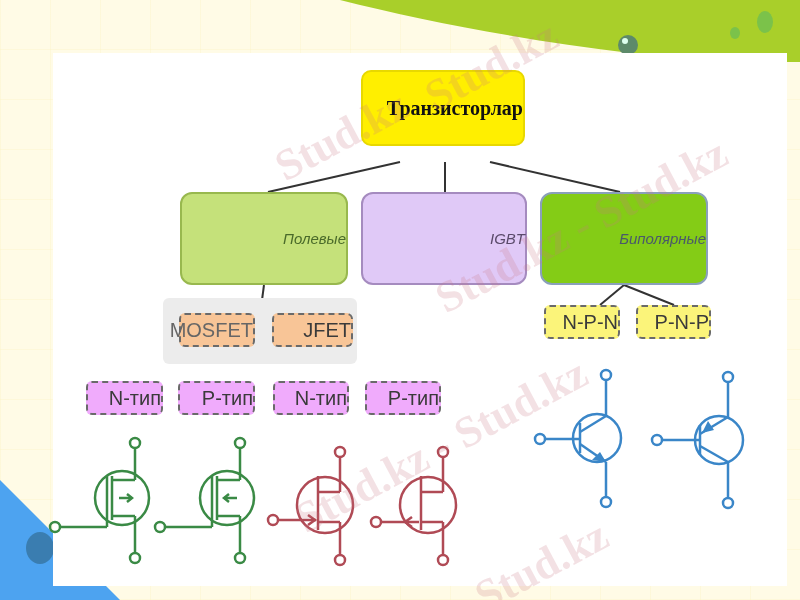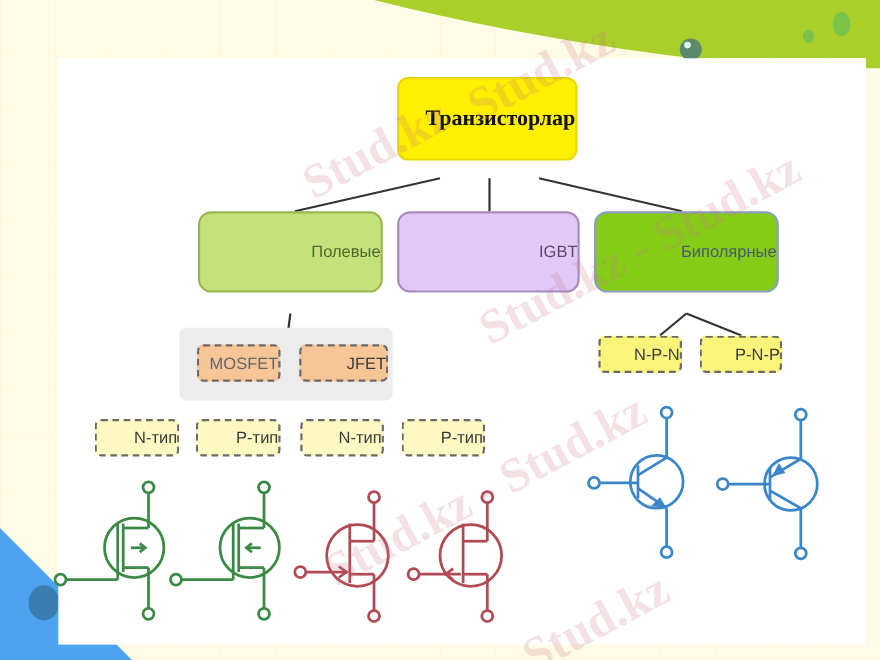--- a/index.html
+++ b/index.html
@@ -7,29 +7,29 @@
   .bg-grid{position:absolute;inset:0;background:
      repeating-linear-gradient(90deg, rgba(250,240,180,0.25) 0 1px, transparent 1px 50px),
      repeating-linear-gradient(0deg, rgba(250,240,180,0.25) 0 1px, transparent 1px 50px), #fffbe6;}
   .green-swoosh{position:absolute;left:0;top:0;width:800px;height:70px;}
   .blue-swoosh{position:absolute;left:0;top:0;width:800px;height:600px;}
   .panel{position:absolute;left:53px;top:53px;width:734px;height:533px;background:#ffffff;}
   .stage{position:absolute;left:0;top:0;width:800px;height:600px;}
   .node{position:absolute;display:flex;align-items:center;justify-content:flex-end;box-sizing:border-box;}
   .root{left:361px;top:70px;width:164px;height:76px;background:#ffef00;border:2px solid #e8d800;border-radius:10px;
         font-family:"Liberation Serif",serif;font-weight:bold;font-size:20px;color:#111;}
-  .cat{top:192px;height:74px;border-radius:12px;font-size:15px;color:#555;}
+  .cat{top:192px;height:93px;border-radius:12px;font-size:15px;color:#555;font-style:italic;}
   .cat-pol{left:180px;width:168px;background:#c5e17a;border:2px solid #98b84e;color:#4a6a2a;}
   .cat-igbt{left:361px;width:166px;background:#e0c9f7;border:2px solid #a58bbf;color:#5a4a6a;}
   .cat-bip{left:540px;width:168px;background:#84cc16;border:2px solid #8aa0ba;color:#4a5a6a;}
   .group{position:absolute;left:163px;top:298px;width:194px;height:66px;background:#ececec;border-radius:6px;}
-  .sub{height:34px;border:2px dashed #6a6a6a;border-radius:6px;font-size:15px;color:#3a3a3a;}
+  .sub{height:34px;border:2px dashed #6a6a6a;border-radius:6px;font-size:20px;color:#3a3a3a;}
   .sub-orange{background:#f8c597;top:313px;}
   .sub-yellow{background:#fbf47a;top:305px;}
-  .sub-pink{background:#fef9c3;top:381px;}
+  .sub-pink{background:#f0abfc;top:381px;}
   .watermark{position:absolute;font-family:"Liberation Serif",serif;font-weight:bold;font-size:44px;color:rgba(200,120,130,0.22);transform:rotate(-28deg);white-space:nowrap;pointer-events:none;}
   svg{position:absolute;left:0;top:0;}
 </style>
 </head>
 <body>
 
 <div class="bg-grid"></div>
 
 <svg class="green-swoosh" width="800" height="70">
   <path d="M340,0 L800,0 L800,62 L787,62 L787,53 L630,53 C520,40 420,20 340,0 Z" fill="#a9cf2a"></path>

